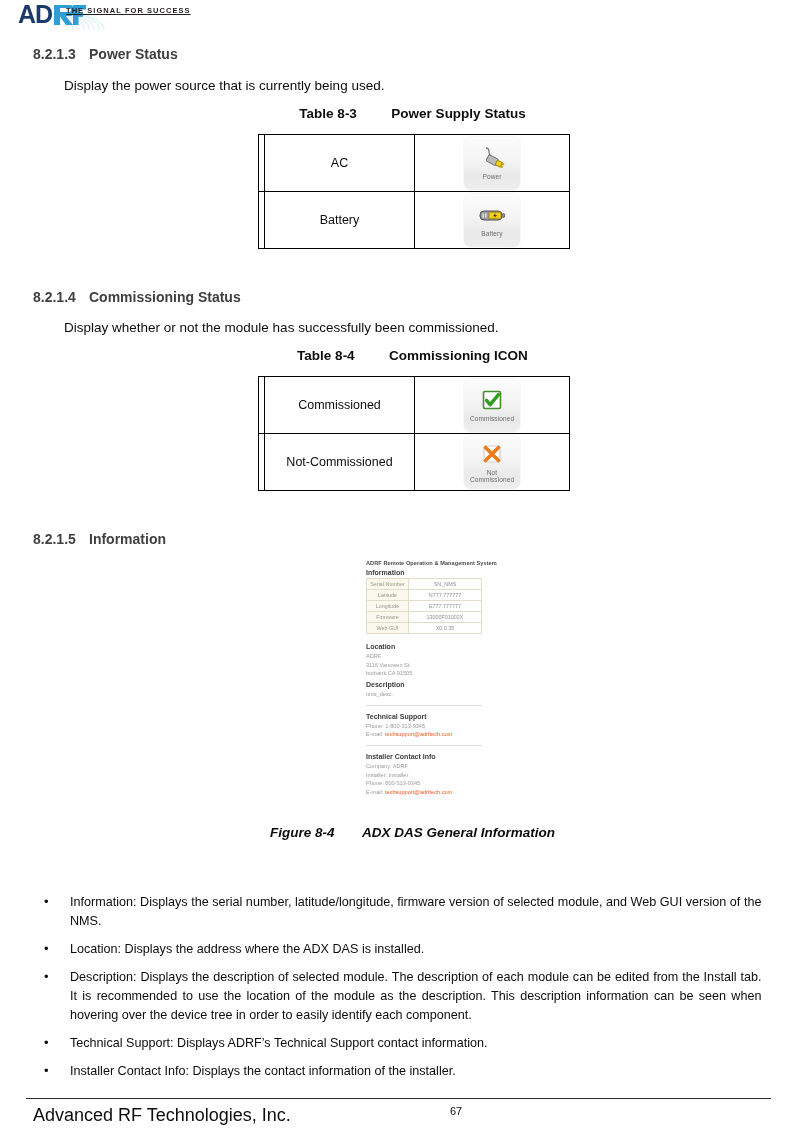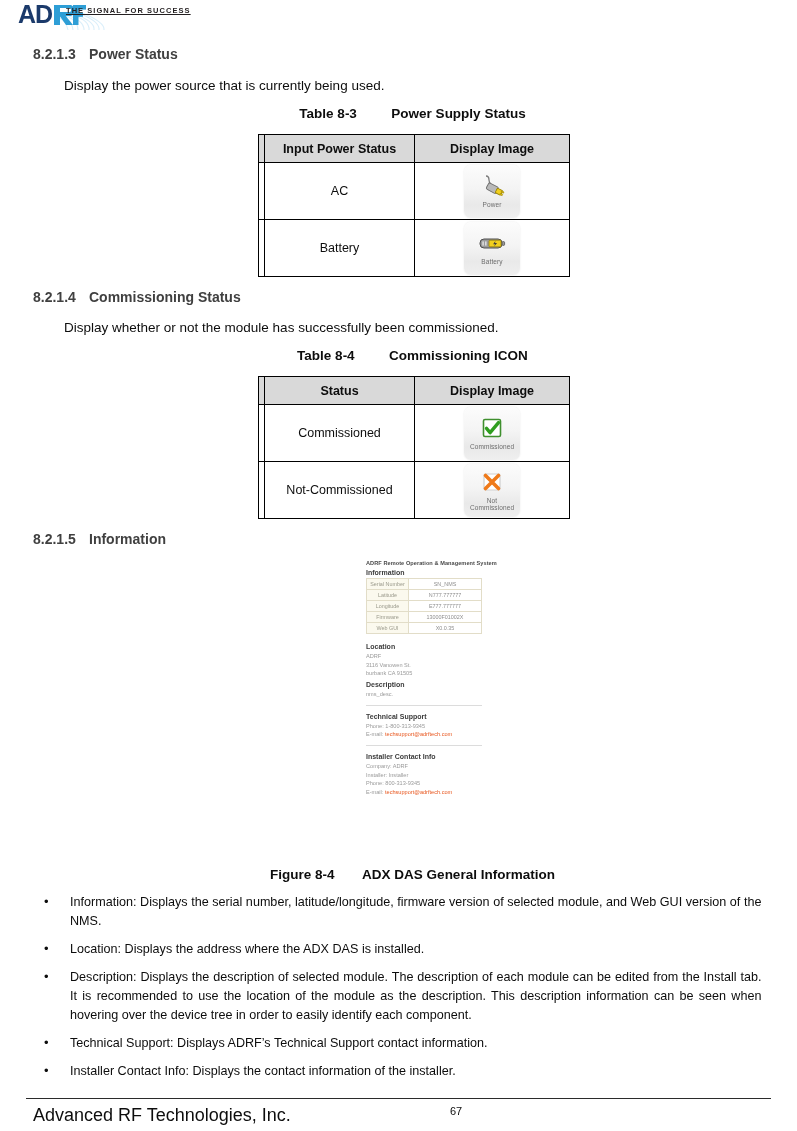--- a/index.html
+++ b/index.html
@@ -191,25 +191,20 @@
   <span class="cap-num">Table 8-3</span><span>Power Supply Status</span>
 </div>
 
 <table class="doc-table" style="left:258px; top:134px; width:311px;">
   <colgroup>
       <col style="width:6px">
       <col style="width:150px">
       <col style="width:155px">
     </colgroup>
   <tbody>
-      <tr>
-    <th class="sp"></th>
-    <th>Input Power Status</th>
-    <th>Display Image</th>
-  </tr>
   <tr>
     <td class="sp-b"></td>
     <td class="lbl">AC</td>
     <td class="img-cell">
       <div class="img-cell-inner">
         <div class="gui-btn">
           <div class="glyph">
             <svg width="30" height="24" viewBox="0 0 30 24">
               <path d="M9 2 q3 0 3 4 q0 3 2 4" fill="none" stroke="#7a7a7a" stroke-width="1.3"></path>
               <g transform="rotate(28 16 14)">
@@ -258,25 +253,20 @@
   <span class="cap-num">Table 8-4</span><span>Commissioning ICON</span>
 </div>
 
 <table class="doc-table" style="left:258px; top:376px; width:311px;">
   <colgroup>
       <col style="width:6px">
       <col style="width:150px">
       <col style="width:155px">
     </colgroup>
   <tbody>
-      <tr>
-    <th class="sp"></th>
-    <th>Status</th>
-    <th>Display Image</th>
-  </tr>
   <tr>
     <td class="sp-b"></td>
     <td class="lbl">Commissioned</td>
     <td class="img-cell">
       <div class="img-cell-inner">
         <div class="gui-btn">
           <div class="glyph">
             <svg width="22" height="22" viewBox="0 0 22 22">
               <rect x="2.5" y="2.5" width="17" height="17" rx="1.5" fill="#ffffff" stroke="#3f8f2e" stroke-width="1.6"></rect>
               <path d="M5.5 11.4 l3.6 4.2 l8.4 -10" fill="none" stroke="#2f9e1f" stroke-width="3.4" stroke-linecap="round" stroke-linejoin="round"></path>
@@ -365,21 +355,21 @@
     <div class="nms-h">Installer Contact Info</div>
     <div class="nms-line">Company: ADRF</div>
     <div class="nms-line">Installer: Installer</div>
     <div class="nms-line">Phone: 800-313-9345</div>
     <div class="nms-line">
       <span>E-mail: </span><span class="nms-link">techsupport@adrftech.com</span>
     </div>
   </div>
 </div>
 
-<div class="caption" style="top:867px;">
+<div class="caption" style="top:825px;font-style:italic;">
   <span class="cap-num">Figure 8-4</span><span>ADX DAS General Information</span>
 </div>
 
 <div class="bullets">
   <div class="bullet">
     <span class="dot">•</span>
     <p>Information: Displays the serial number, latitude/longitude, firmware version of selected module, and Web GUI version of the NMS.</p>
   </div>
   <div class="bullet">
     <span class="dot">•</span>

